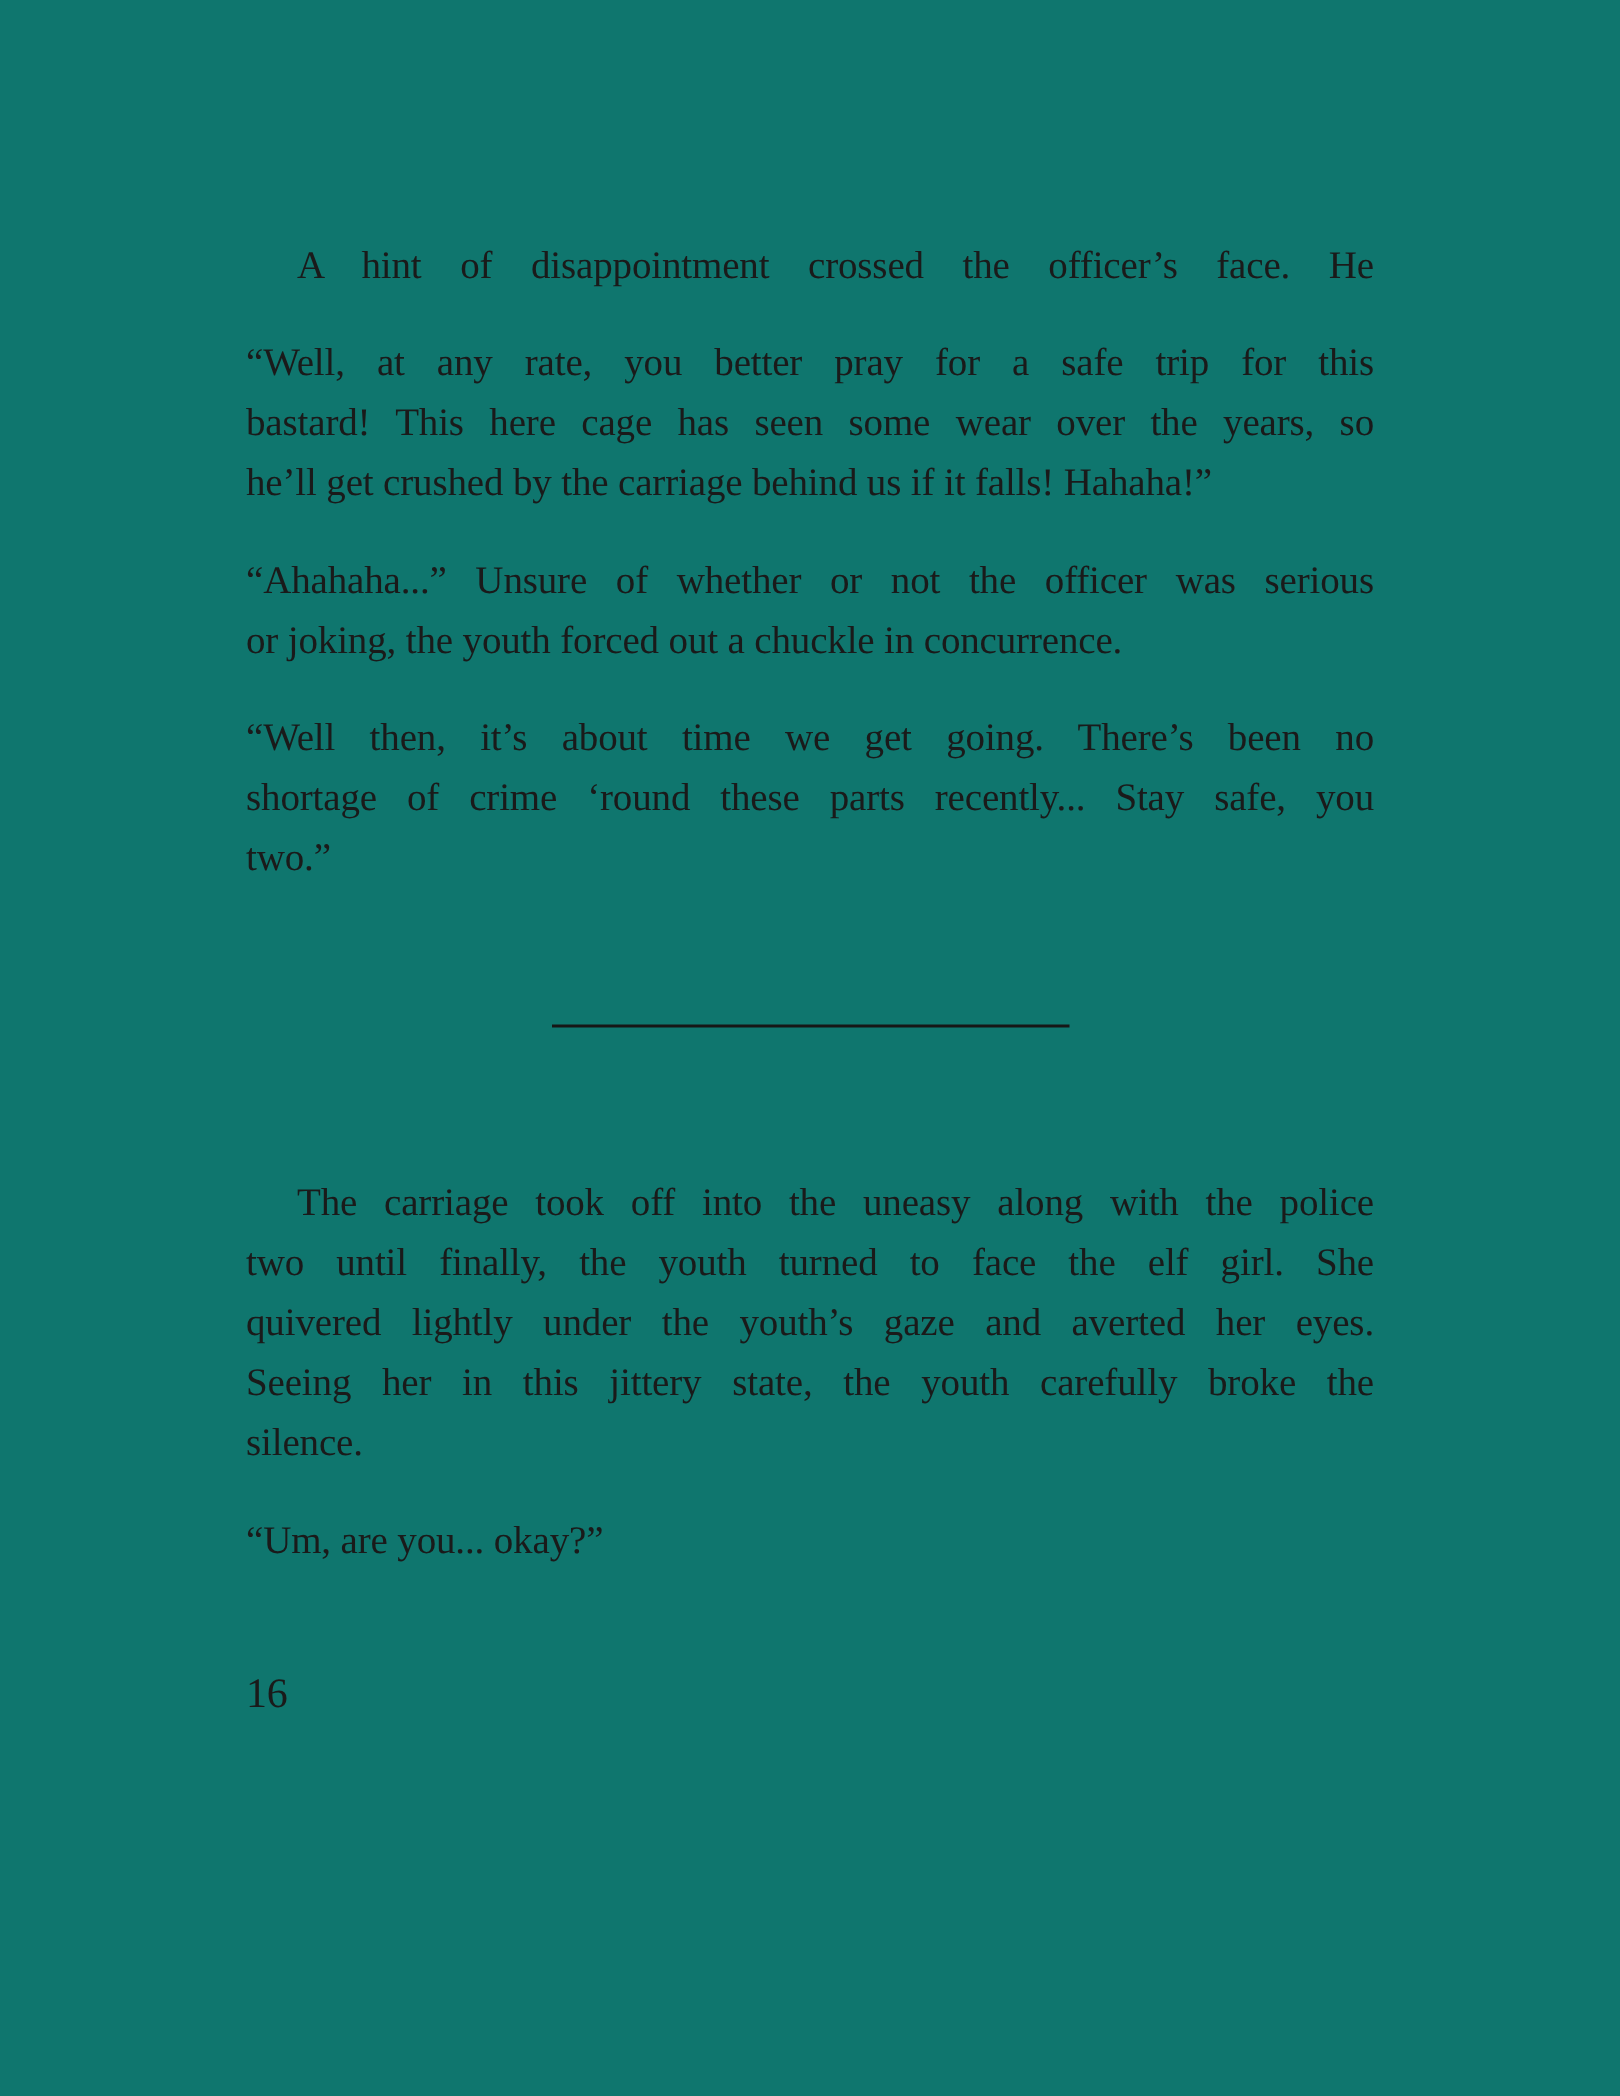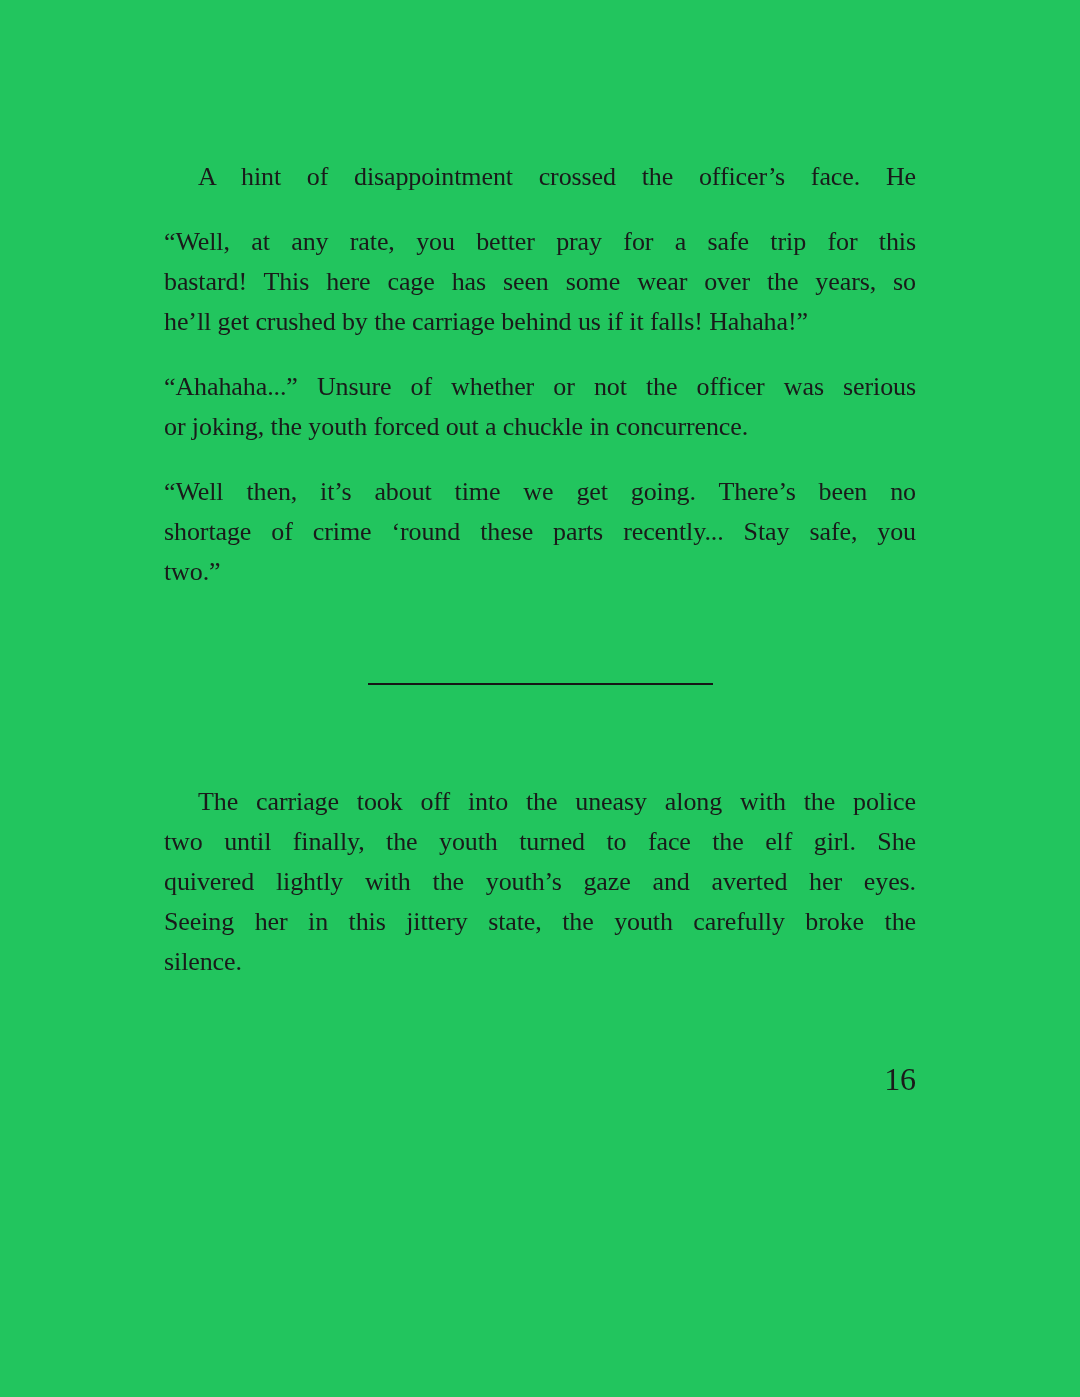--- a/index.html
+++ b/index.html
@@ -4,21 +4,21 @@
 <style>
   html, body {
     margin: 0;
     padding: 0;
     background: #ffffff;
   }
   .page {
     position: relative;
     width: 1080px;
     height: 1397px;
-    background: #22c55e;
+    background: #0f766e;
     overflow: hidden;
     font-family: "Liberation Serif", "DejaVu Serif", serif;
     color: #1a1a1a;
   }
   .text-block {
     position: absolute;
     top: 157px;
     left: 164px;
     width: 752px;
     display: flex;
@@ -46,23 +46,23 @@
   }
   .divider {
     border: none;
     border-top: 2px solid #161616;
     width: 345px;
     height: 0;
     margin: 66px auto 97px auto;
     align-self: center;
   }
   .page-number {
-    margin-top: 52px;
-    text-align: right;
-    font-size: 32px;
+    margin-top: 38px;
+    text-align: left;
+    font-size: 28px;
     line-height: 40px;
     color: #1a1a1a;
   }
 </style>
 </head>
 <body>
 
 <main class="page">
   <section class="text-block" id="flow-root">
 
@@ -80,20 +80,23 @@
       </div>
       <div class="paragraph">
         <div class="line fill">“Well then, it’s about time we get going. There’s been no</div>
         <div class="line fill">shortage of crime ‘round these parts recently... Stay safe, you</div>
         <div class="line last">two.”</div>
       </div>
       <hr class="divider">
       <div class="paragraph">
         <div class="line fill indent">The carriage took off into the uneasy along with the police</div>
         <div class="line fill">two until finally, the youth turned to face the elf girl. She</div>
-        <div class="line fill">quivered lightly with the youth’s gaze and averted her eyes.</div>
+        <div class="line fill">quivered lightly under the youth’s gaze and averted her eyes.</div>
         <div class="line fill">Seeing her in this jittery state, the youth carefully broke the</div>
         <div class="line last">silence.</div>
+      </div>
+      <div class="paragraph">
+        <div class="line last">“Um, are you... okay?”</div>
       </div>
       <div class="page-number">16</div>
     </section>
   <div class="text-block" style="position:absolute; top:auto; bottom:auto;"></div>
 </main>
 
 </body></html>

